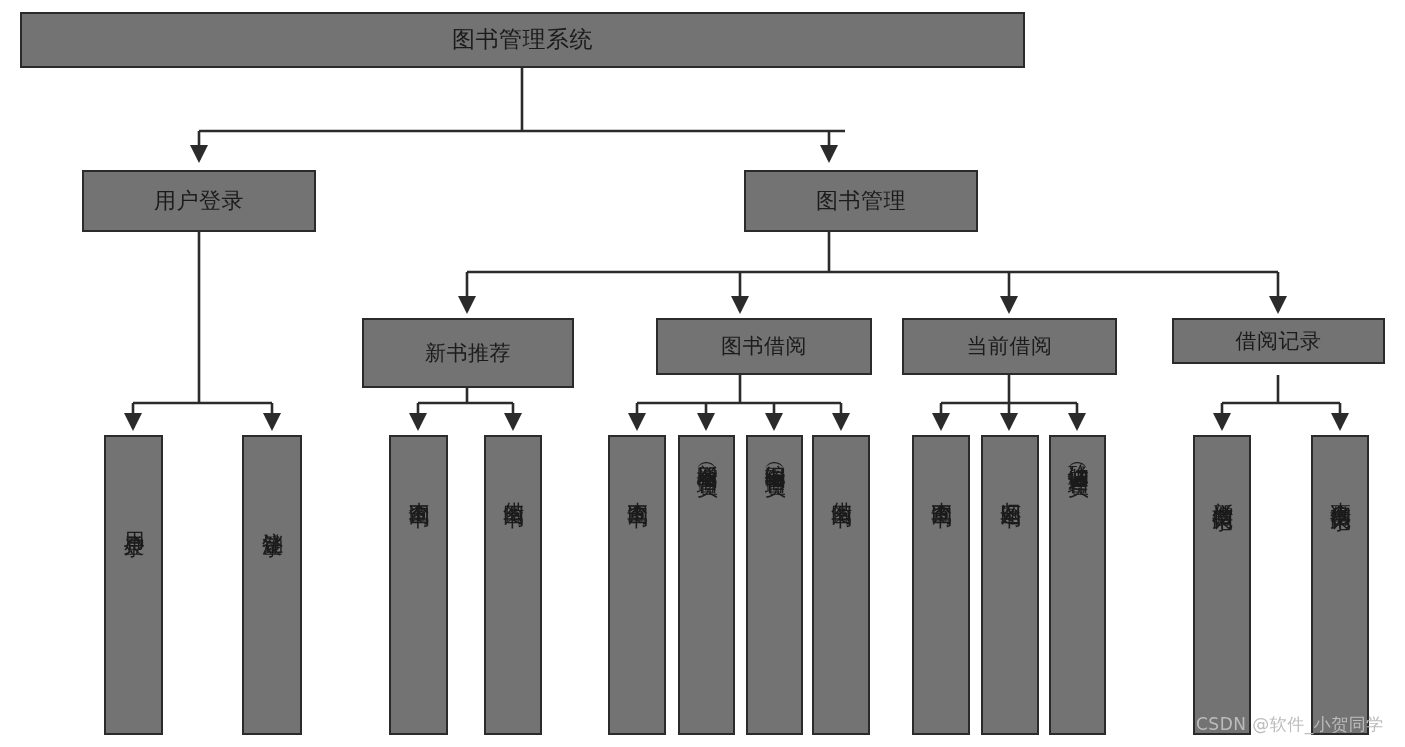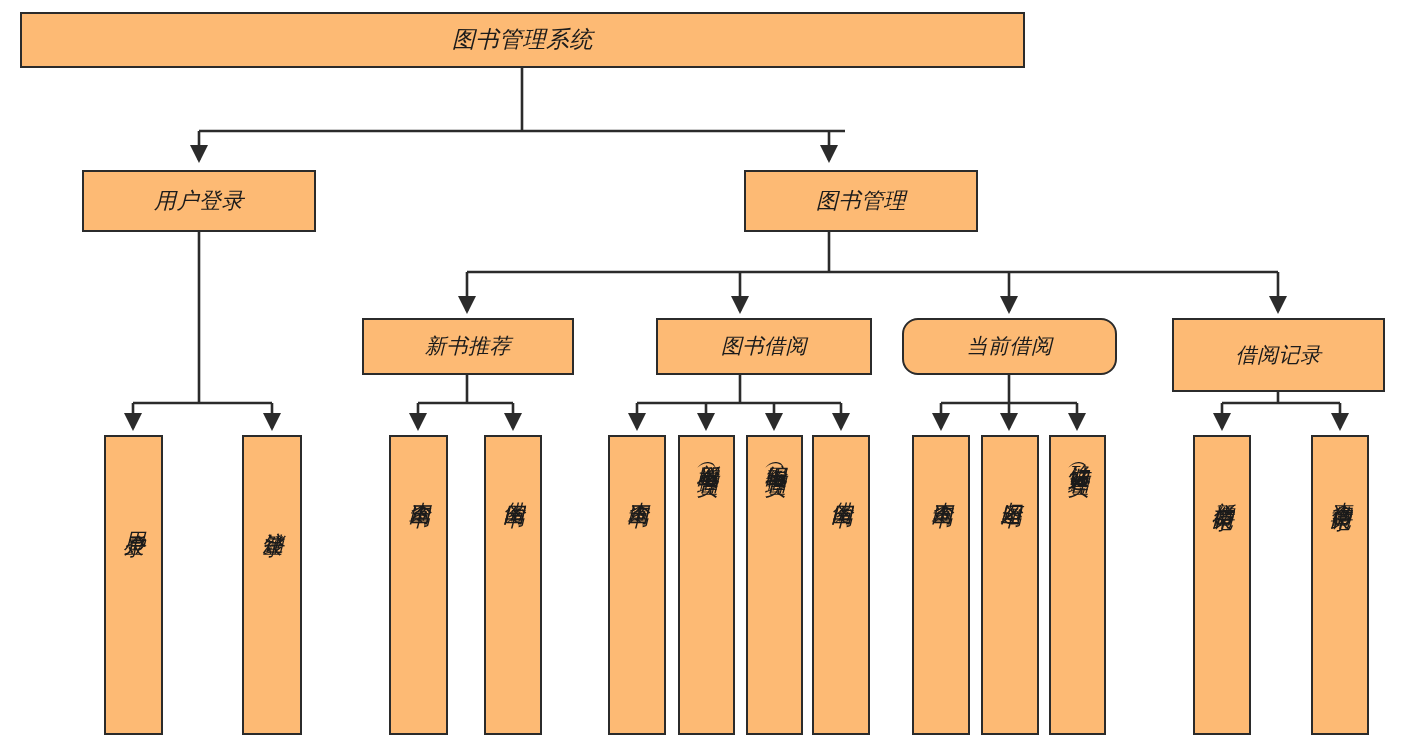--- a/index.html
+++ b/index.html
@@ -22,26 +22,25 @@
     left: 0;
     top: 0;
     width: 1405px;
     height: 747px;
     pointer-events: none;
   }
   .node {
     position: absolute;
     box-sizing: border-box;
     border: 2px solid #2b2b2b;
-    background: #fdba74;
+    background: #737373;
     display: flex;
     align-items: center;
     justify-content: center;
     color: #1b1b1b;
-    font-style: italic;
   }
   .node .label {
     display: block;
     text-align: center;
     line-height: 1.18;
     letter-spacing: 0.5px;
   }
   .node.root .label  { font-size: 23px; }
   .node.lvl2 .label  { font-size: 22px; }
   .node.lvl3 .label  { font-size: 21px; }
@@ -131,30 +130,30 @@
     <span class="label">图书管理系统</span>
   </div>
 
   <div class="node lvl2" style="left:82px; top:170px; width:234px; height:62px;">
     <span class="label">用户登录</span>
   </div>
   <div class="node lvl2" style="left:712px; top:170px; width:234px; height:62px;margin-left:32px;">
     <span class="label">图书管理</span>
   </div>
 
-  <div class="node lvl3" style="left:362px; top:318px; width:212px; height:57px;">
+  <div class="node lvl3" style="left:362px; top:318px; width:212px; height:70px;">
     <span class="label">新书推荐</span>
   </div>
   <div class="node lvl3" style="left:632px; top:318px; width:216px; height:57px;margin-left:24px;">
     <span class="label">图书借阅</span>
   </div>
-  <div class="node lvl3" style="left:902px; top:318px; width:215px; height:57px;border-radius:16px;">
+  <div class="node lvl3" style="left:902px; top:318px; width:215px; height:57px;">
     <span class="label">当前借阅</span>
   </div>
-  <div class="node lvl3" style="left:1172px; top:318px; width:213px; height:74px;">
+  <div class="node lvl3" style="left:1172px; top:318px; width:213px; height:46px;">
     <span class="label">借阅记录</span>
   </div>
 
   <div class="node leaf align-mid" style="left:104px; top:435px; width:59px; height:300px;">
     <span class="label">用户登录</span>
   </div>
   <div class="node leaf align-mid" style="left:242px; top:435px; width:60px; height:300px;">
     <span class="label">注销登录</span>
   </div>
 
@@ -188,14 +187,15 @@
     <span class="label">确认归还（管理员）</span>
   </div>
 
   <div class="node leaf align-low" style="left:1193px; top:435px; width:58px; height:300px;">
     <span class="label">新增借阅记录</span>
   </div>
   <div class="node leaf align-low" style="left:1311px; top:435px; width:58px; height:300px;">
     <span class="label">查询借阅记录</span>
   </div>
 
+  <div class="watermark">CSDN @软件_小贺同学</div>
 
 </div>
 
 </body></html>

